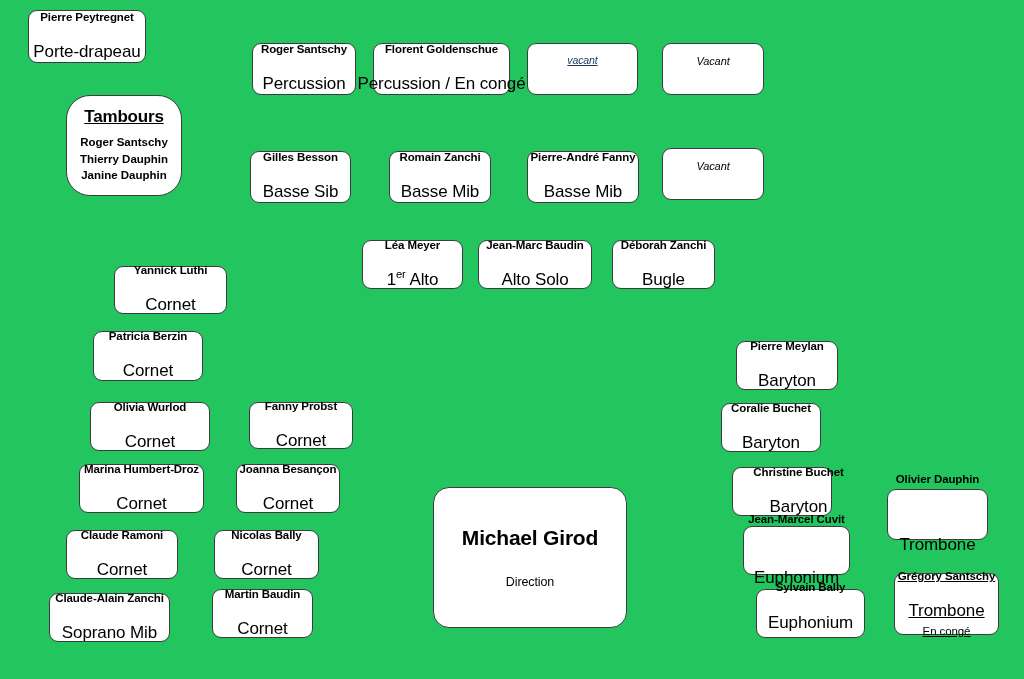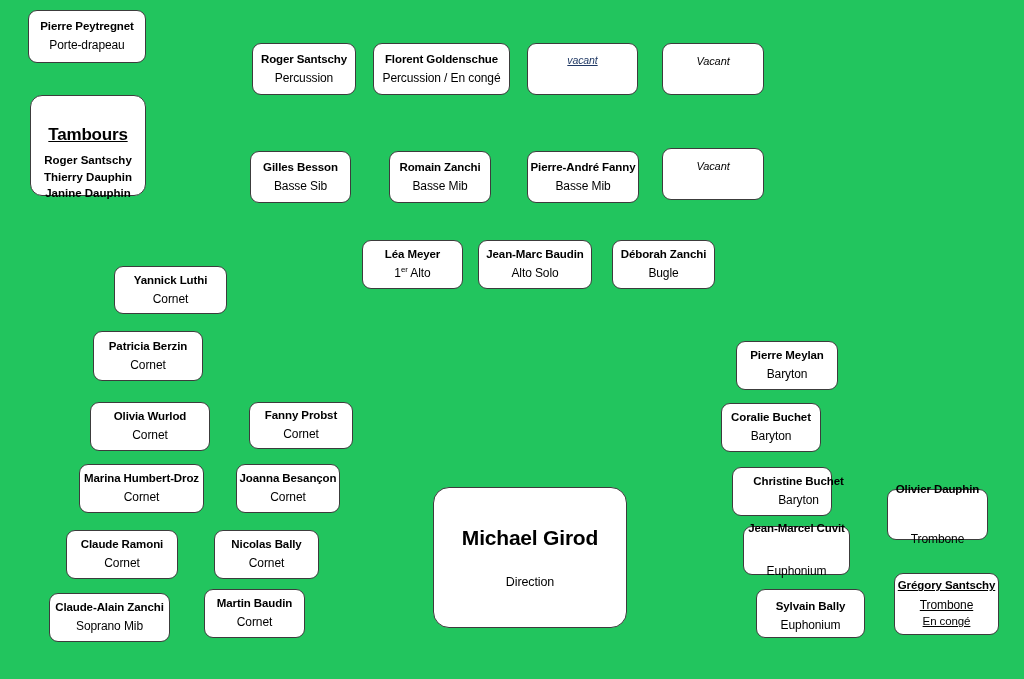--- a/index.html
+++ b/index.html
@@ -33,25 +33,25 @@
     padding: 3px 4px;
     line-height: 1.32;
   }
   .node .name {
     font-weight: bold;
     font-size: 11.5px;
     letter-spacing: -0.1px;
     white-space: nowrap;
   }
   .node .role {
-    font-size: 12px;
+    font-size: 17px;
     font-weight: normal;
     letter-spacing: -0.1px;
     white-space: nowrap;
-    margin-top: 4px;
+    margin-top: 16px;
   }
   .node .role2 {
     font-size: 11.5px;
     font-weight: normal;
     letter-spacing: -0.1px;
     white-space: nowrap;
     margin-top: 1px;
   }
   
   .vacant-top {
@@ -85,23 +85,24 @@
     font-size: 21px;
     font-weight: bold;
     letter-spacing: -0.2px;
   }
   .director .role {
     font-size: 12.5px;
     margin-top: 22px;
   }
   
   .group {
-    border-radius: 12px;
+    border-radius: 24px;
     justify-content: flex-start;
-    padding-top: 28px;
+    padding-top: 10px;
+    margin-left: 36px;
   }
   .group .group-title {
     font-size: 17px;
     font-weight: bold;
     text-decoration: underline;
     margin-bottom: 6px;
     letter-spacing: -0.2px;
   }
   .group .member {
     font-size: 11.5px;
@@ -222,21 +223,21 @@
   <div class="node" style="left:214px; top:530px; width:105px; height:49px;">
     <span class="name">Nicolas Bally</span>
     <span class="role">Cornet</span>
   </div>
 
   <div class="node" style="left:49px; top:593px; width:121px; height:49px;">
     <span class="name">Claude-Alain Zanchi</span>
     <span class="role">Soprano Mib</span>
   </div>
 
-  <div class="node" style="left:204px; top:589px; width:101px; height:49px;">
+  <div class="node" style="left:212px; top:589px; width:101px; height:49px;">
     <span class="name">Martin Baudin</span>
     <span class="role">Cornet</span>
   </div>
 
   <div class="node" style="left:736px; top:341px; width:102px; height:49px;">
     <span class="name">Pierre Meylan</span>
     <span class="role">Baryton</span>
   </div>
 
   <div class="node" style="left:721px; top:403px; width:100px; height:49px;">

